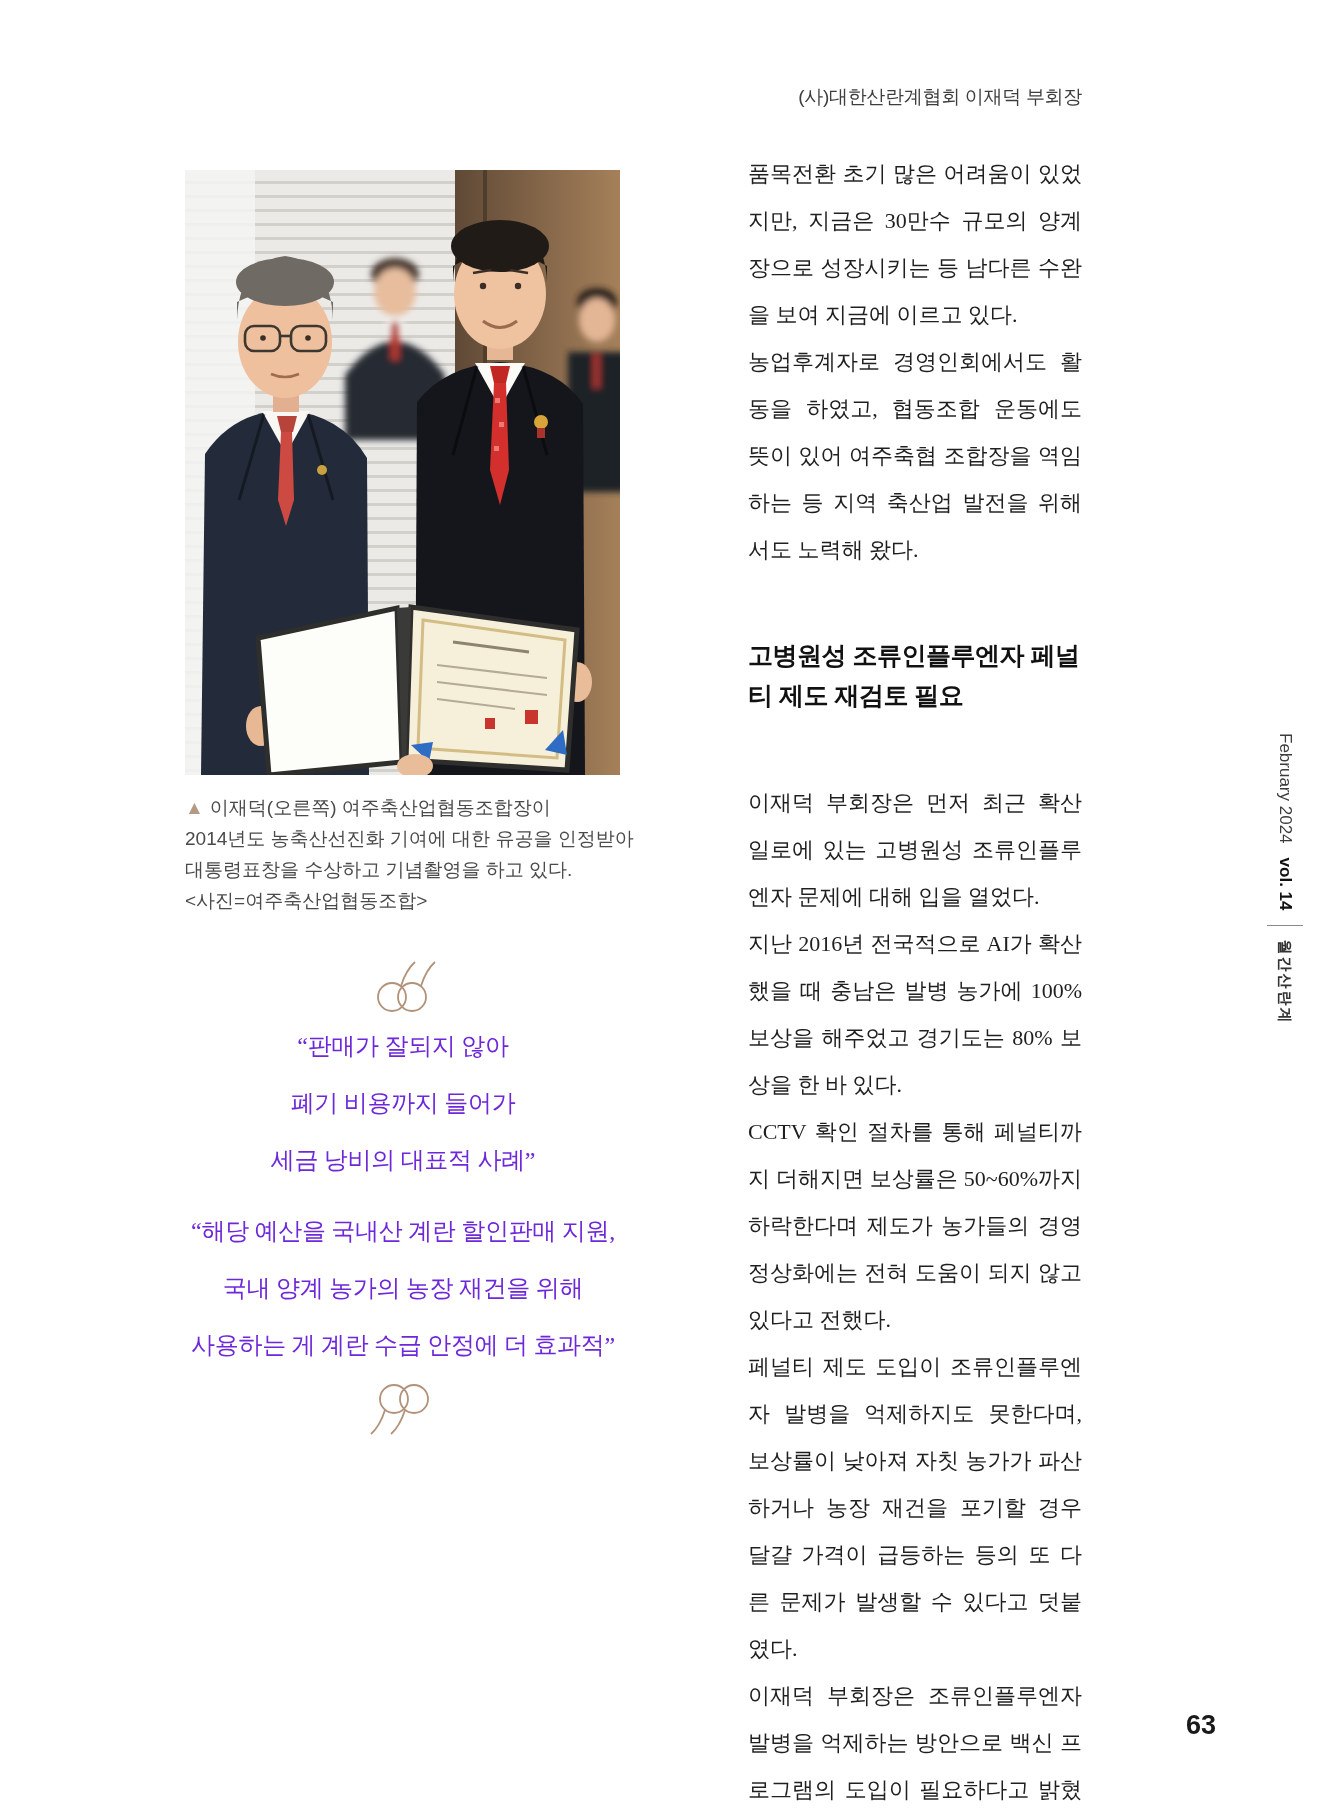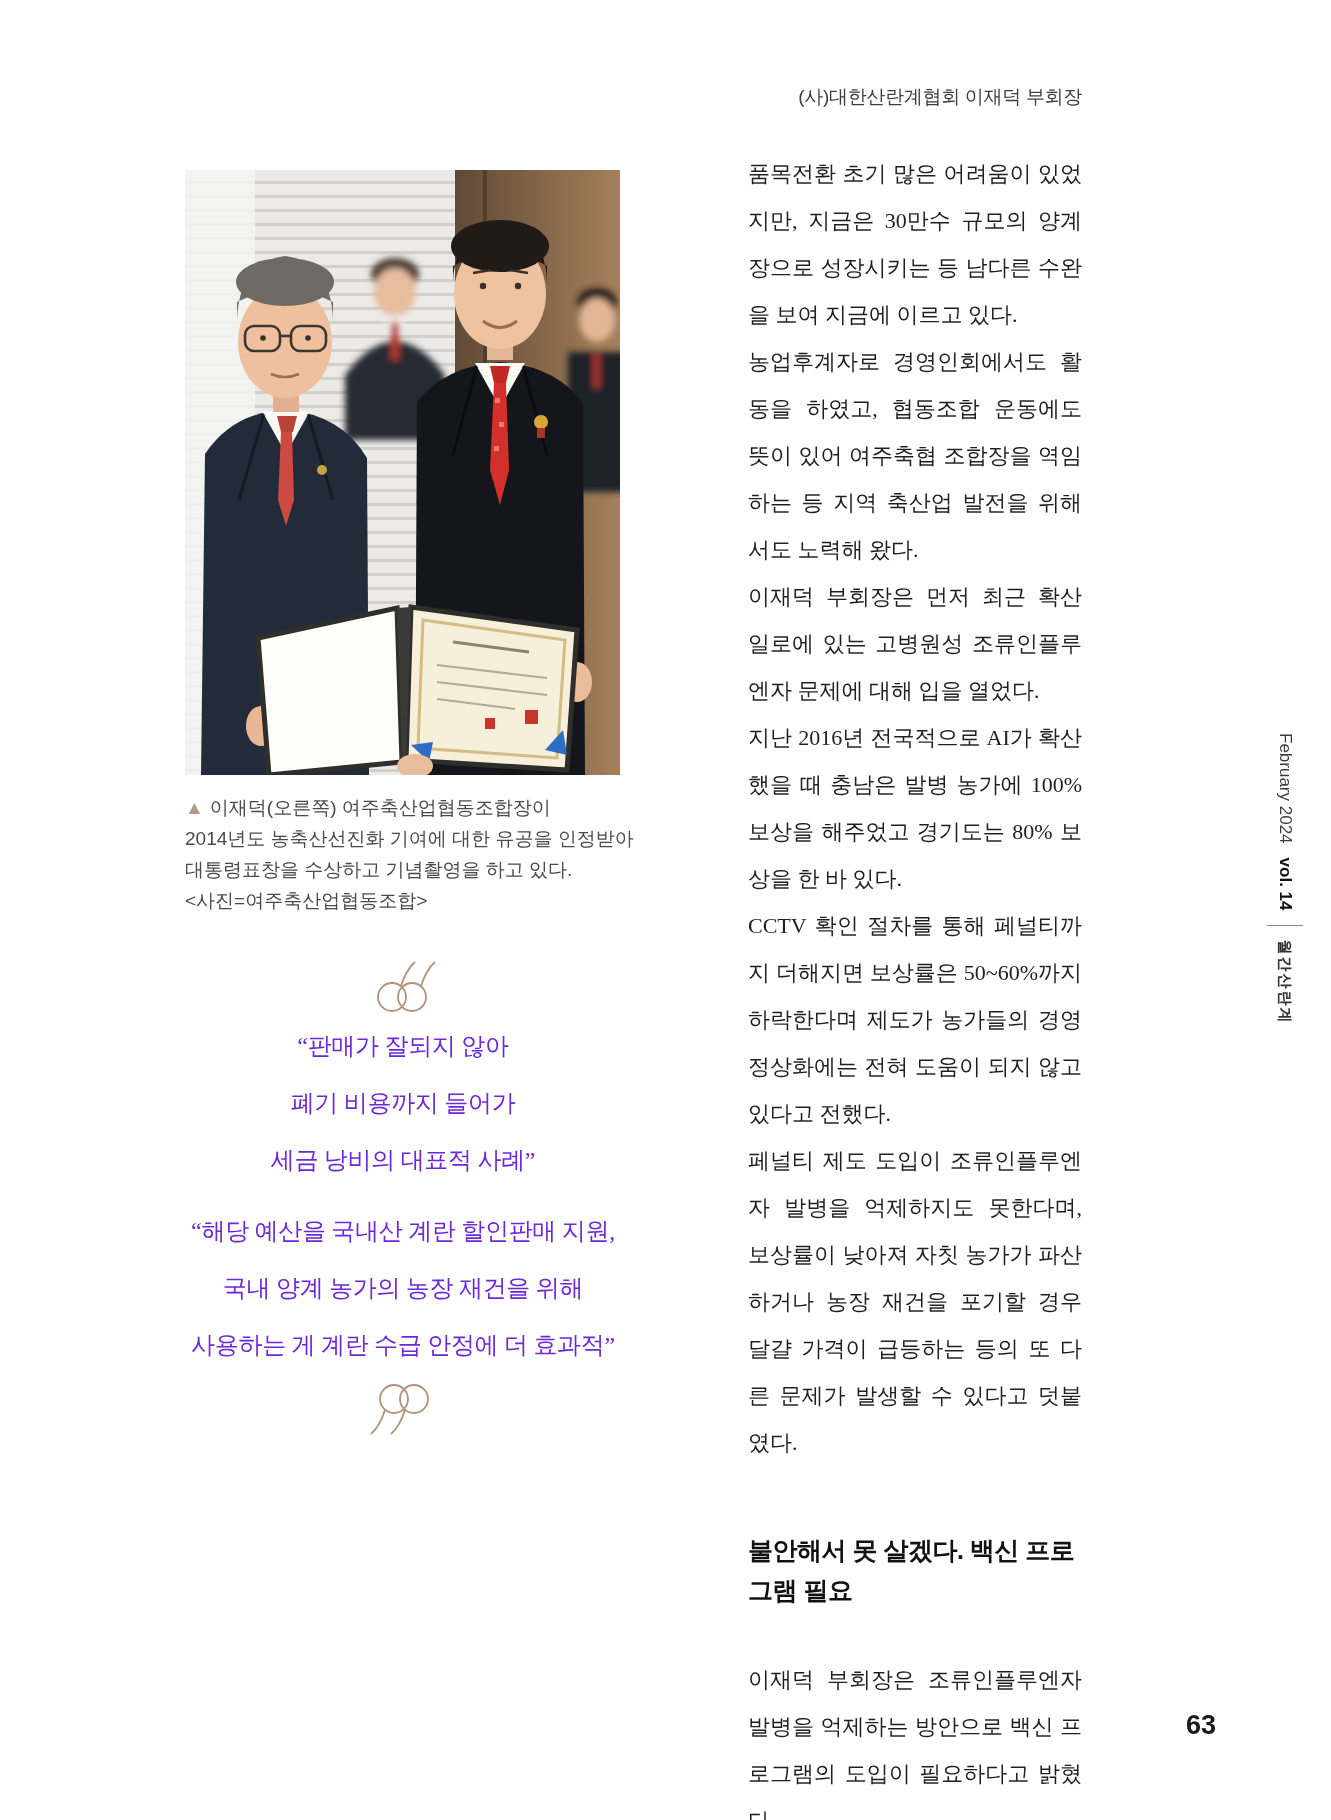--- a/index.html
+++ b/index.html
@@ -197,25 +197,25 @@
         <circle cx="44" cy="17" r="14"></circle>
         <path d="M35 28 Q30 44 21 52"></path>
       </g>
     </svg>
   </div>
 
 
   <div class="right-col">
     <p class="body-serif">품목전환 초기 많은 어려움이 있었지만, 지금은 30만수 규모의 양계장으로 성장시키는 등 남다른 수완을 보여 지금에 이르고 있다.
 농업후계자로 경영인회에서도 활동을 하였고, 협동조합 운동에도 뜻이 있어 여주축협 조합장을 역임하는 등 지역 축산업 발전을 위해서도 노력해 왔다.</p>
+    <h2 class="col-heading">고병원성 조류인플루엔자 페널티 제도 재검토 필요</h2>
     <p class="body-serif">이재덕 부회장은 먼저 최근 확산 일로에 있는 고병원성 조류인플루엔자 문제에 대해 입을 열었다.
 지난 2016년 전국적으로 AI가 확산했을 때 충남은 발병 농가에 100% 보상을 해주었고 경기도는 80% 보상을 한 바 있다.
 CCTV 확인 절차를 통해 페널티까지 더해지면 보상률은 50~60%까지 하락한다며 제도가 농가들의 경영 정상화에는 전혀 도움이 되지 않고 있다고 전했다.
 페널티 제도 도입이 조류인플루엔자 발병을 억제하지도 못한다며, 보상률이 낮아져 자칫 농가가 파산하거나 농장 재건을 포기할 경우 달걀 가격이 급등하는 등의 또 다른 문제가 발생할 수 있다고 덧붙였다.</p>
-    <h2 class="col-heading second">불안해서 못 살겠다. 백신 프로그램 필요</h2>
     <p class="body-serif">이재덕 부회장은 조류인플루엔자 발병을 억제하는 방안으로 백신 프로그램의 도입이 필요하다고 밝혔다.
 철새가 감염 매개체로 드러난 상황이고 물리</p>
   </div>
 
   <div class="side-strip">
     <span class="issue">February 2024</span>
     <span class="vol">vol. 14</span>
     <span class="divider"></span>
     <span class="mag">월간산란계</span>
   </div>

